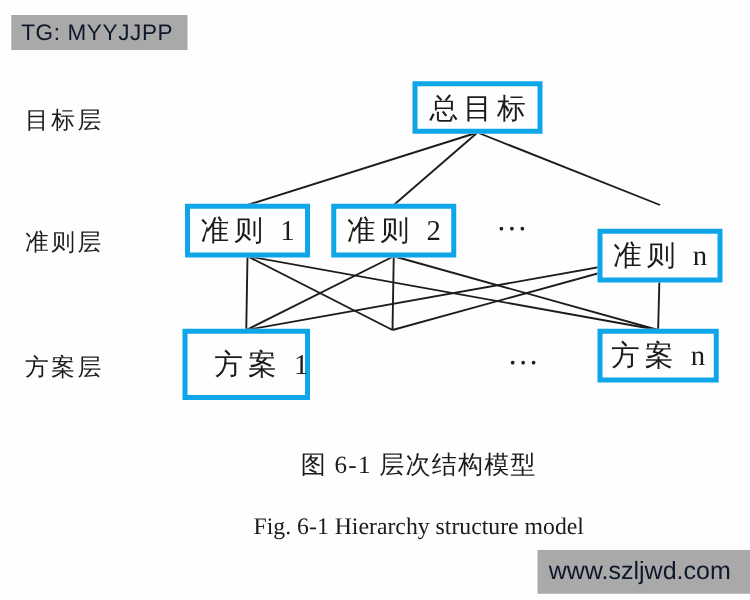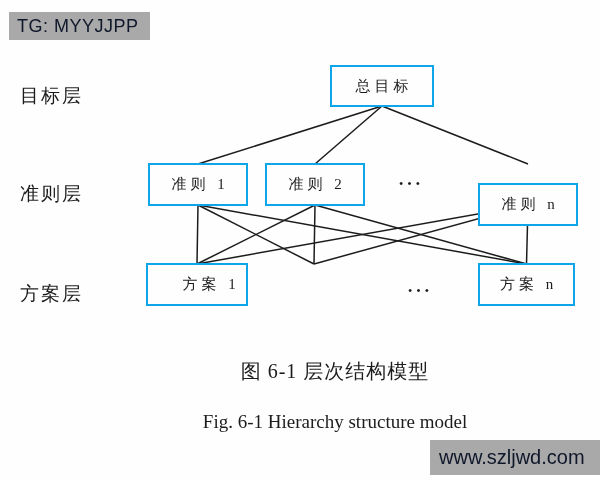--- a/index.html
+++ b/index.html
@@ -28,35 +28,35 @@
   }
   #banner-bottom-right {
     left: 430px; top: 440px; width: 190px; height: 35px;
     font-size: 20px; line-height: 35px; padding-left: 9px;
   }
   #edges-svg { position: absolute; left: 0; top: 0; }
   #edges-svg line { stroke: #1c1c1c; stroke-width: 1.5; }
   .node {
     position: absolute;
     box-sizing: border-box;
-    border: 2px solid #0ea5e9;
+    border: 4px solid #0ea5e9;
     background: #fefefe;
     display: flex;
     align-items: center;
     justify-content: center;
-    font-size: 15px;
+    font-size: 23px;
     letter-spacing: 4px;
     text-indent: 4px;
     white-space: nowrap;
   }
   #node-goal { left: 330px; top: 65px;  width: 104px; height: 42px; }
   #node-c1   { left: 148px; top: 163px; width: 100px; height: 43px; }
   #node-c2   { left: 265px; top: 163px; width: 100px; height: 43px; }
   #node-cn   { left: 478px; top: 163px; width: 100px; height: 43px; margin-top: 20px; }
-  #node-s1   { left: 146px; top: 263px; width: 102px; height: 43px; padding-left: 24px; }
+  #node-s1   { left: 146px; top: 263px; width: 102px; height: 57px; padding-left: 24px; }
   #node-s2   { left: 263px; top: 263px; width: 102px; height: 43px; }
   #node-sn   { left: 478px; top: 263px; width:  97px; height: 43px; }
   .layer-label {
     position: absolute;
     left: 20px;
     font-size: 19px;
     letter-spacing: 2px;
     white-space: nowrap;
   }
   #layer-goal     { top: 83px; }

